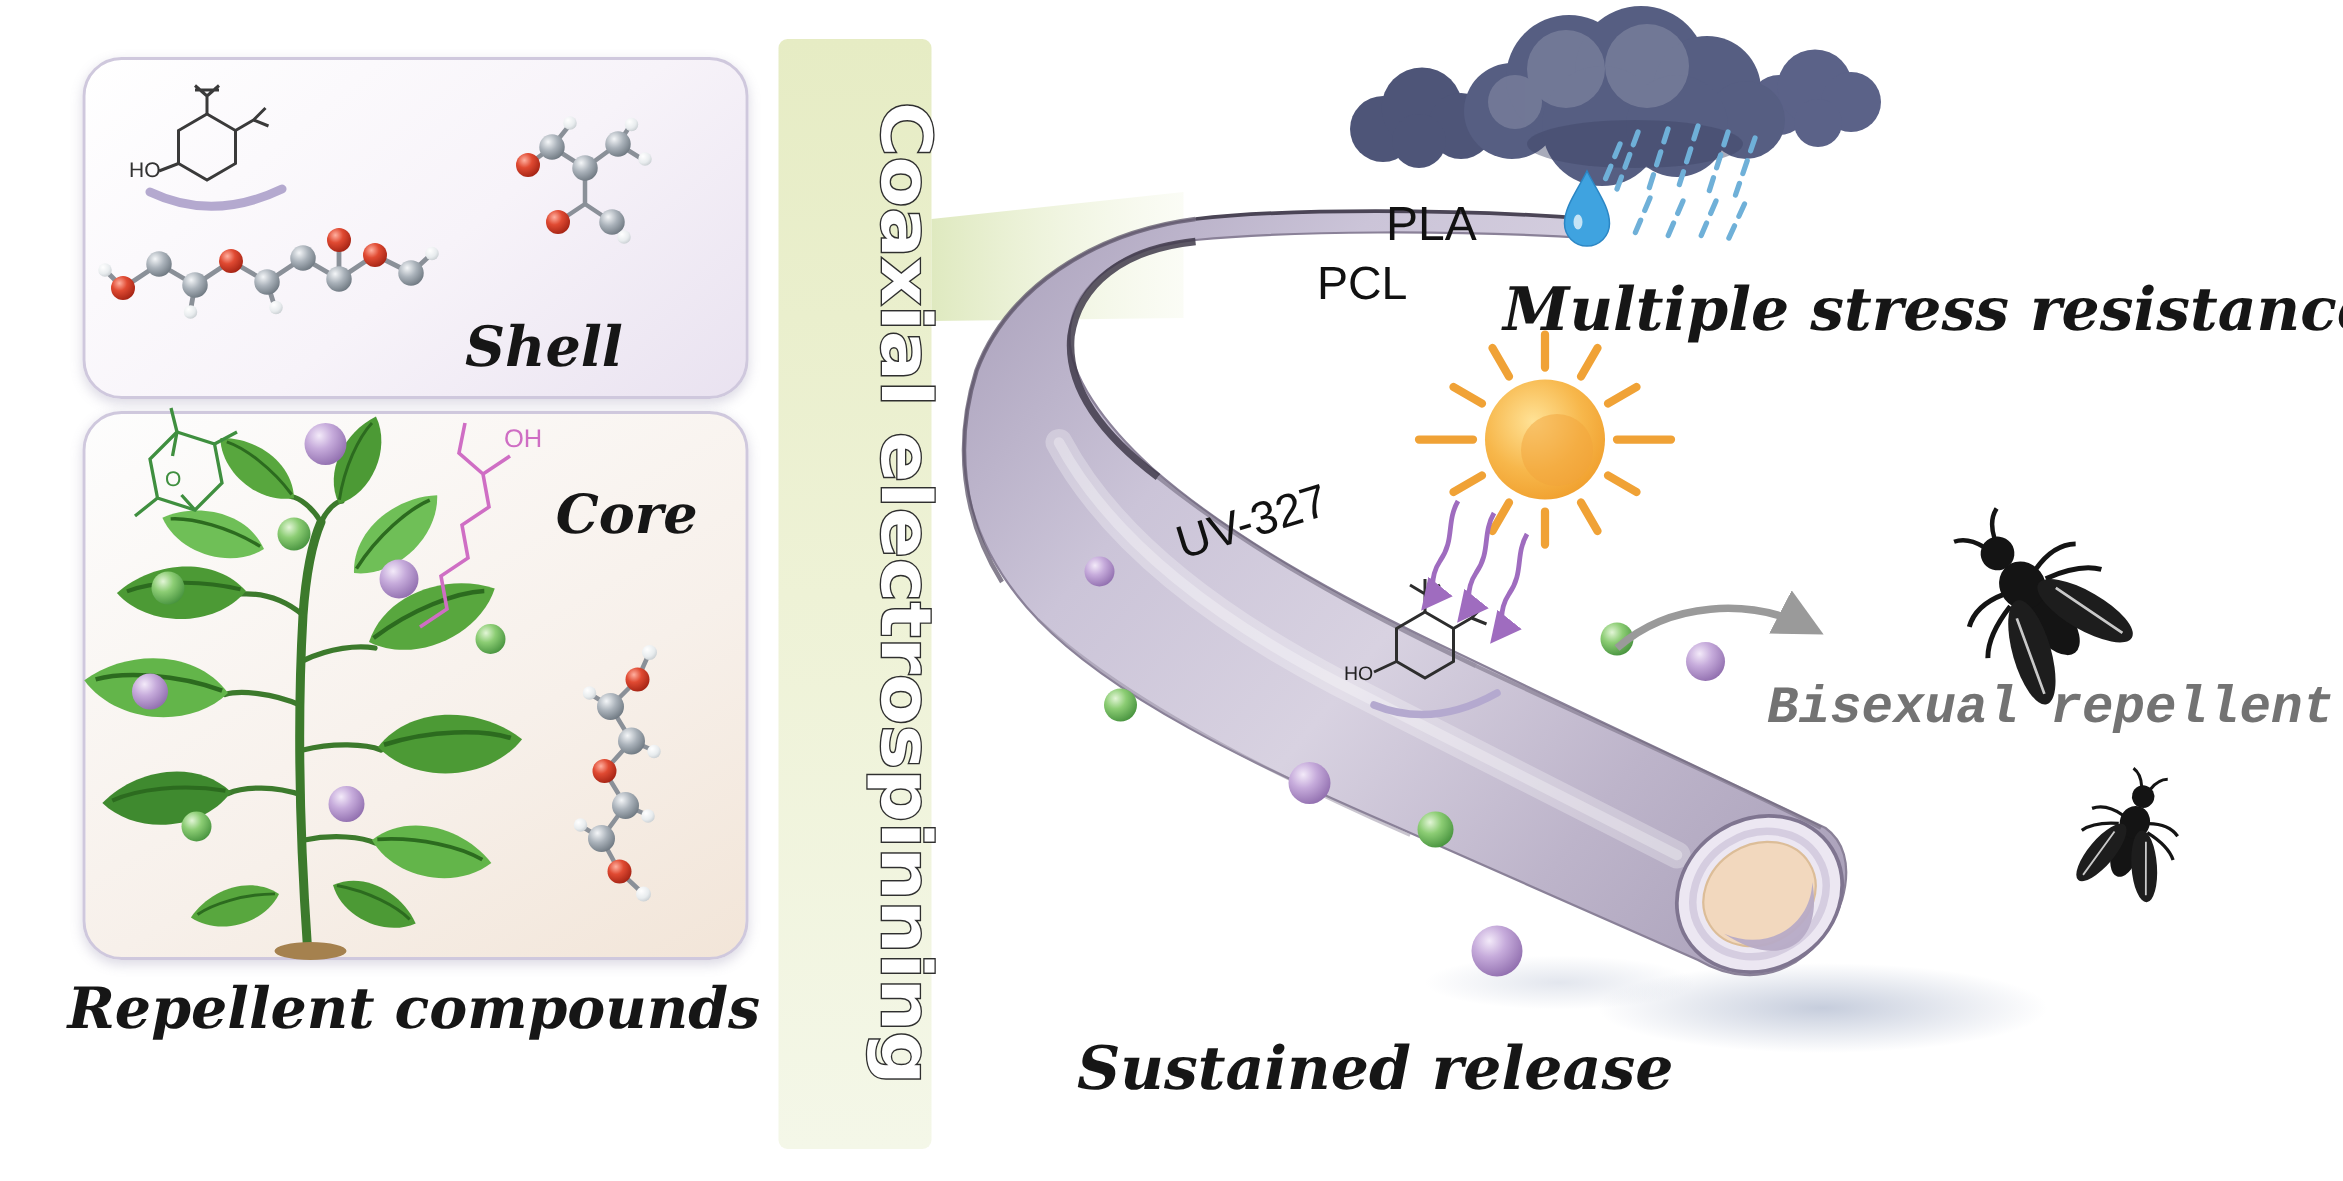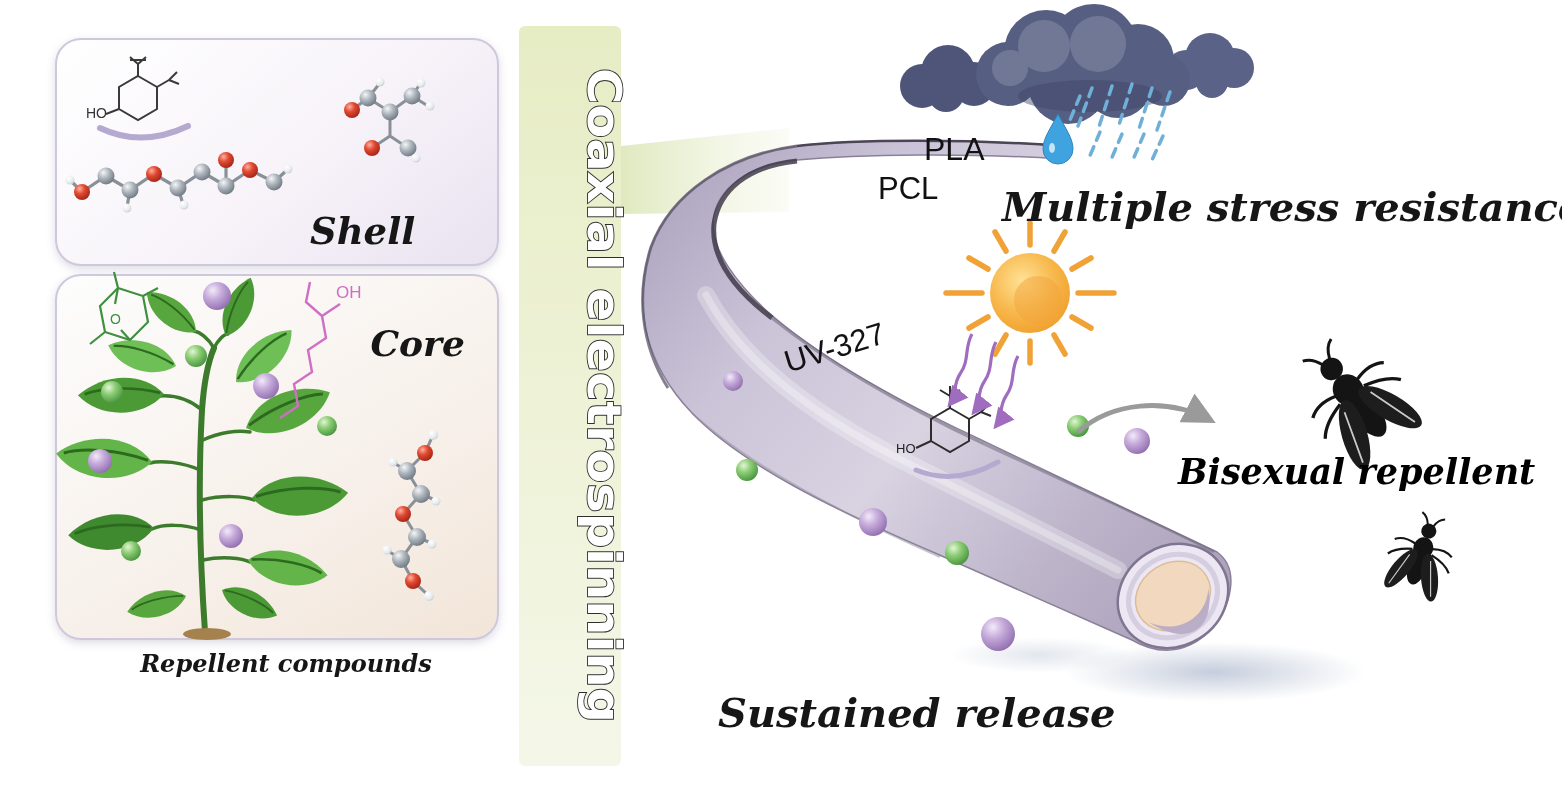--- a/index.html
+++ b/index.html
@@ -296,22 +296,22 @@
     <path d="M1078,432 C1112,402 1166,397 1210,420" stroke="#9a9a9a" stroke-width="5" fill="none" marker-end="url(#grayArrow)"></path>
 
     <g>
       <use href="#flyG" transform="translate(1352,395) rotate(-38) scale(1.5)"></use>
       <use href="#flyG" transform="translate(1422,552) rotate(18) scale(1.0)"></use>
     </g>
   </svg>
 
   <div class="txt hand" style="left:310px;top:210px;width:165px;text-align:left;font-size:37px;">Shell</div>
   <div class="txt hand" style="left:320px;top:281px;width:145px;text-align:right;font-size:36px;margin-top:42px;">Core</div>
-  <div class="txt hand" style="left:45px;top:650px;width:460px;text-align:center;font-size:24px;margin-left:11px;">Repellent compounds</div>
+  <div class="txt hand" style="left:45px;top:650px;width:460px;text-align:center;font-size:38px;">Repellent compounds</div>
 
   <div class="txt sans" style="left:924px;top:131px;font-size:32px;">PLA</div>
   <div class="txt sans" style="left:858px;top:171px;font-size:31px;margin-left:20px;">PCL</div>
   <div class="txt sans" style="left:780px;top:346px;font-size:31px;transform:rotate(-17deg);transform-origin:left top;">UV-327</div>
 
   <div class="txt hand" style="left:1002px;top:184px;width:528px;text-align:center;font-size:40px;">Multiple stress resistance</div>
-  <div class="txt hand" style="left:1178px;top:452px;width:352px;text-align:center;font-size:35px;color:#000000;">Bisexual repellent</div>
+  <div class="txt hand" style="left:1178px;top:452px;width:352px;text-align:center;font-size:35px;color:#737373;font-family:Liberation Mono, monospace;">Bisexual repellent</div>
   <div class="txt hand" style="left:718px;top:690px;width:355px;text-align:center;font-size:40px;">Sustained release</div>
 </div>
 
 </body></html>

